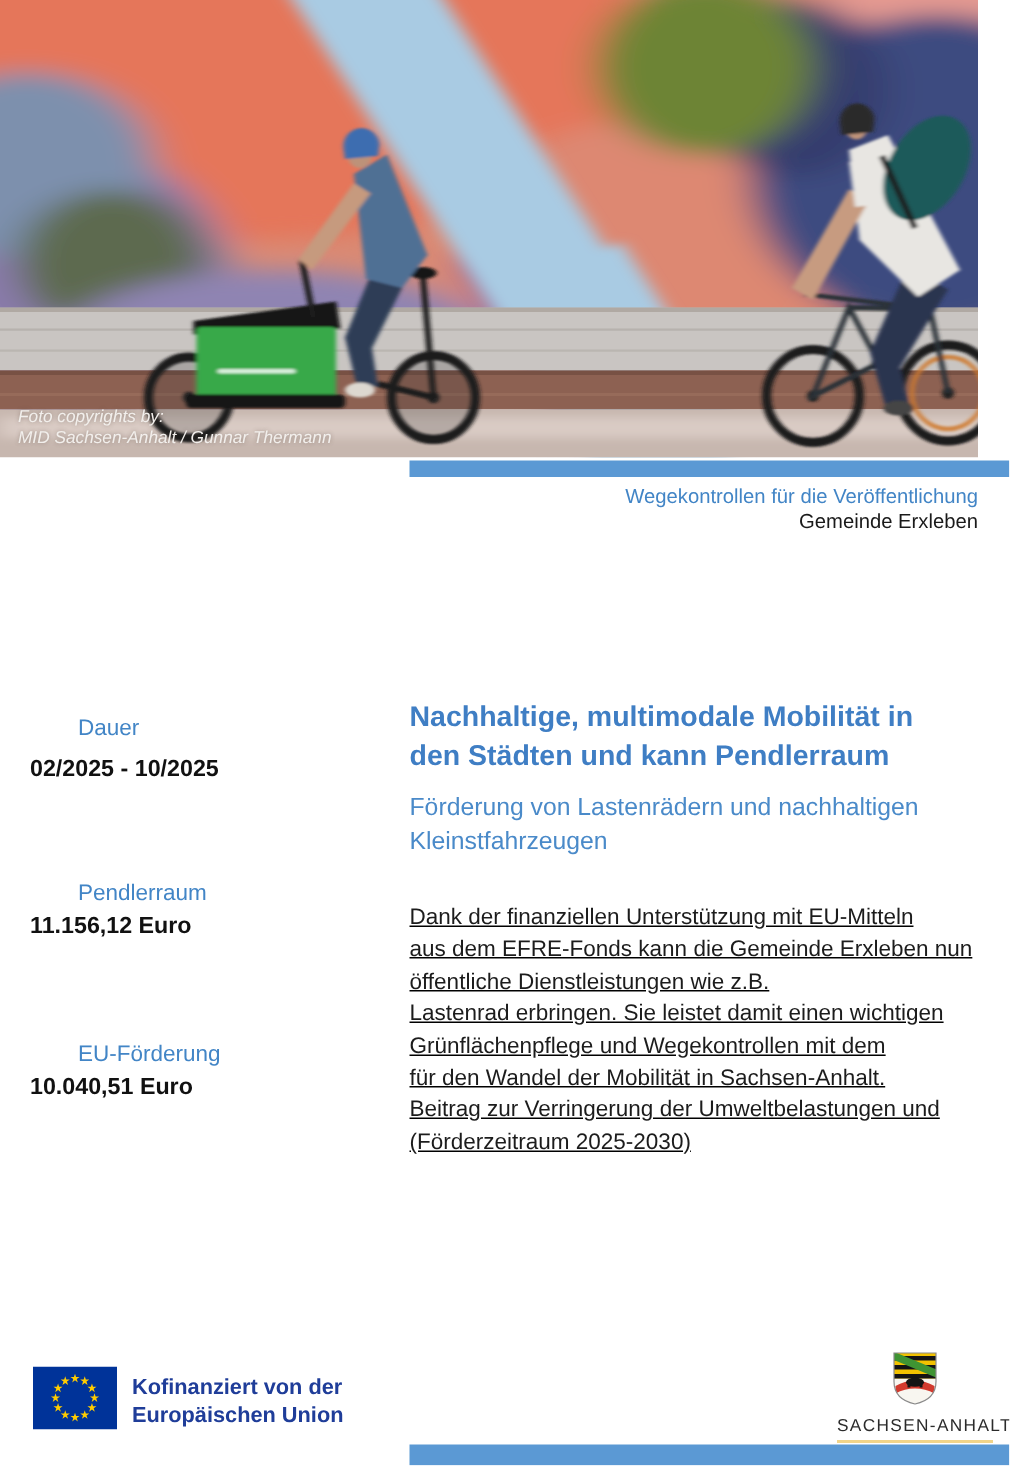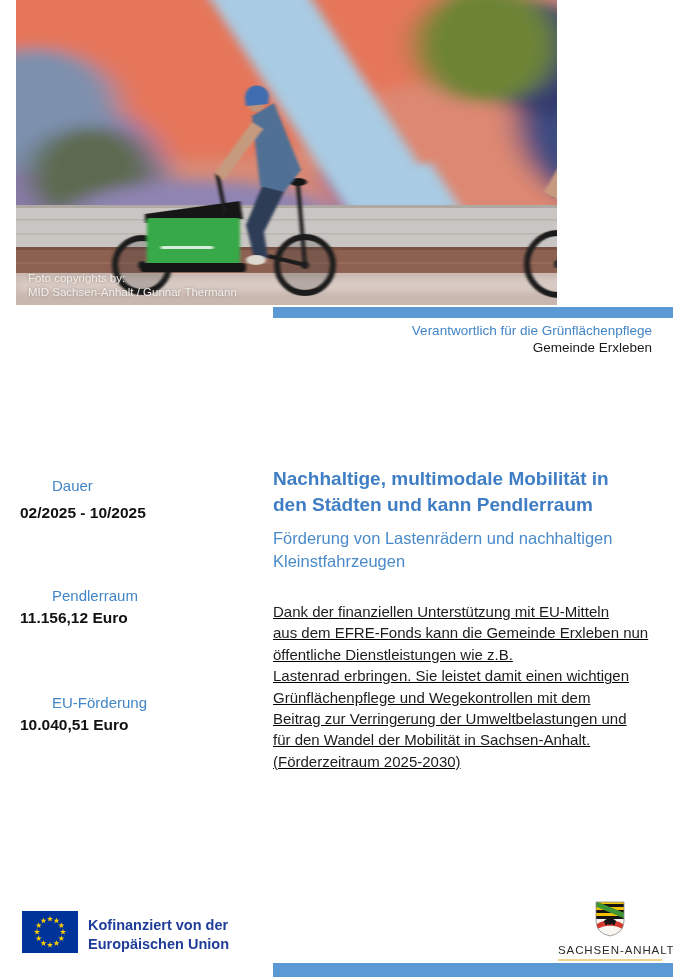--- a/index.html
+++ b/index.html
@@ -2,21 +2,21 @@
 <html><head>
 <meta charset="utf-8">
 <style>
   html,body { margin:0; padding:0; background:#ffffff; }
   .page {
     position:relative; width:673px; height:977px; background:#ffffff;
     font-family:"Liberation Sans", sans-serif; overflow:hidden;
     margin:0 auto;
   }
   
-  .photo { position:absolute; left:16px; top:0; width:541px; height:305px; overflow:hidden; }
+  .photo { position:absolute; left:0; top:0; width:652px; height:305px; overflow:hidden;font-style:italic; }
   .photo svg { display:block; }
   .credit {
     position:absolute; left:12px; top:271px; color:#f2efec;
     font-size:11.5px; line-height:14px; text-shadow:0 0 3px rgba(90,75,65,.45);
   }
   
   .bar { position:absolute; left:273px; width:400px; background:#5B99D4; }
   .bar-top { top:307px; height:11px; }
   .bar-bottom { top:963px; height:14px; }
   
@@ -159,21 +159,21 @@
     <div class="credit">
       <div>Foto copyrights by:</div>
       <div>MID Sachsen-Anhalt / Gunnar Thermann</div>
     </div>
   </div>
 
   <div class="bar bar-top"></div>
   <div class="bar bar-bottom"></div>
 
   <div class="publisher">
-    <div class="publisher-label">Verantwortlich für die Grünflächenpflege</div>
+    <div class="publisher-label">Wegekontrollen für die Veröffentlichung</div>
     <div class="publisher-name">Gemeinde Erxleben</div>
   </div>
 
   <div class="fact fact-1">
     <div class="fact-label">Dauer</div>
     <div class="fact-value">02/2025 - 10/2025</div>
   </div>
   <div class="fact fact-2">
     <div class="fact-label">Pendlerraum</div>
     <div class="fact-value">11.156,12 Euro</div>
@@ -191,22 +191,22 @@
     <div class="subtitle">
       <div class="subtitle-line">Förderung von Lastenrädern und nachhaltigen</div>
       <div class="subtitle-line">Kleinstfahrzeugen</div>
     </div>
     <div class="body-text">
       <div class="body-line">Dank der finanziellen Unterstützung mit EU-Mitteln</div>
       <div class="body-line">aus dem EFRE-Fonds kann die Gemeinde Erxleben nun</div>
       <div class="body-line">öffentliche Dienstleistungen wie z.B.</div>
       <div class="body-line">Lastenrad erbringen. Sie leistet damit einen wichtigen</div>
       <div class="body-line">Grünflächenpflege und Wegekontrollen mit dem</div>
+      <div class="body-line">für den Wandel der Mobilität in Sachsen-Anhalt.</div>
       <div class="body-line">Beitrag zur Verringerung der Umweltbelastungen und</div>
-      <div class="body-line">für den Wandel der Mobilität in Sachsen-Anhalt.</div>
       <div class="body-line">(Förderzeitraum 2025-2030)</div>
     </div>
   </div>
 
   <div class="eu-logo">
     <svg width="56" height="42" viewBox="0 0 56 42">
       <rect x="0" y="0" width="56" height="42" fill="#003399"></rect>
       <defs>
         <path id="st" d="M0 -3.2 L0.72 -0.99 3.04 -0.99 1.16 0.38 1.88 2.59 0 1.22 -1.88 2.59 -1.16 0.38 -3.04 -0.99 -0.72 -0.99 Z" fill="#FFCC00"></path>
       </defs>

